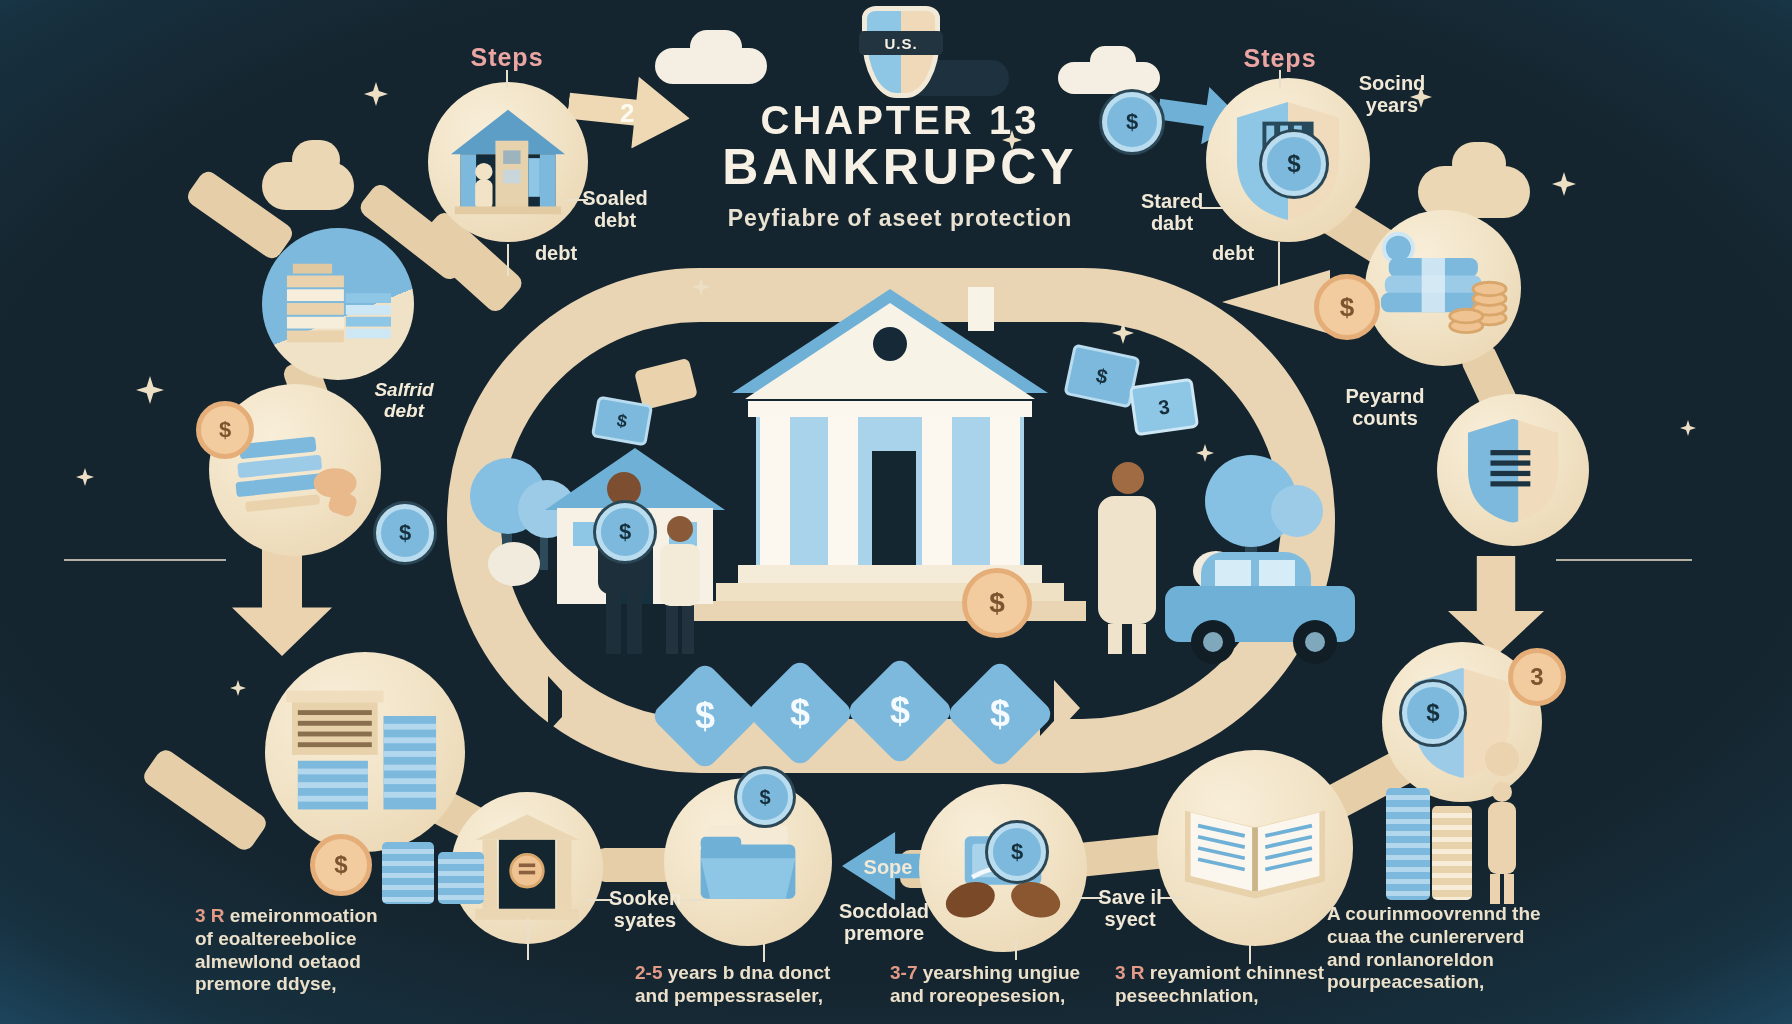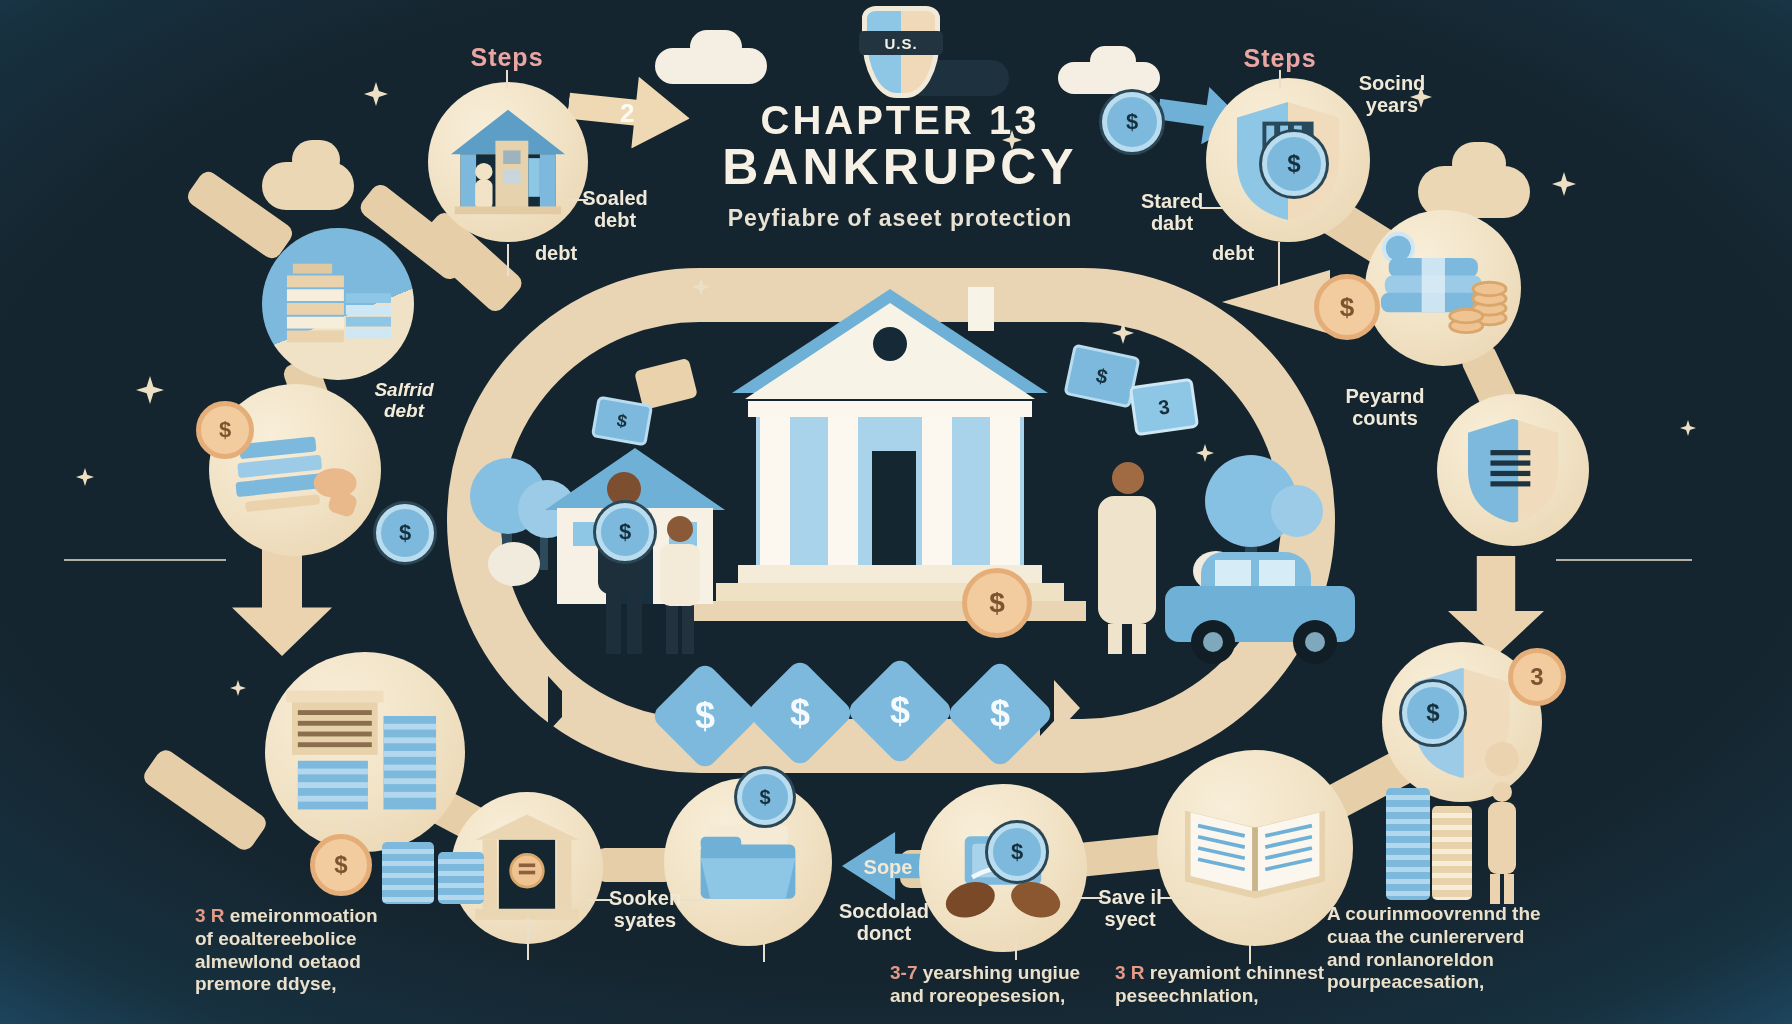--- a/index.html
+++ b/index.html
@@ -428,21 +428,21 @@
   </div>
   <div class="abs coin coin-blue" style="left:737px;top:769px;width:46px;height:46px;font-size:20px;">
       <span>$</span>
     </div>
   <div class="abs vline" style="left:763px;top:944px;height:18px;"></div>
 
   <div class="abs lbl" style="left:888px;top:827px;z-index:9;margin-top:40px;">Sope</div>
   <div class="abs arrow-l" style="left:842px;top:832px;width:118px;height:68px;background:#6fb0d6;"></div>
   <div class="abs band" style="left:900px;top:850px;width:60px;height:38px;"></div>
   <div class="abs lbl pre" style="left:884px;top:922px;z-index:9;">Socdolad
-donct</div>
+premore</div>
 
   <div class="abs bubble" style="left:919px;top:784px;width:168px;height:168px;">
     <svg width="140" height="112" viewBox="0 0 150 120">
       <rect x="34" y="26" width="82" height="52" rx="6" fill="#7db9dd"></rect>
       <rect x="42" y="34" width="66" height="36" rx="4" fill="#a9d3ea"></rect>
       <path d="M42 70 Q75 50 108 70" stroke="#f2f8fc" stroke-width="5" fill="none"></path>
       <ellipse cx="40" cy="94" rx="27" ry="18" fill="#7a4a28" transform="rotate(-18 40 94)"></ellipse>
       <ellipse cx="110" cy="94" rx="27" ry="18" fill="#8a5730" transform="rotate(18 110 94)"></ellipse>
     </svg>
   </div>
@@ -475,20 +475,24 @@
     </svg>
   </div>
   <div class="abs vline" style="left:1249px;top:944px;height:20px;"></div>
 
   <div class="abs btext" style="left:320px;top:905px;width:250px;">
     <span class="num pre">3 R </span><span class="pre">emeironmoation
 of eoaltereebolice
 almewlond oetaod
 premore ddyse,</span>
   </div>
+  <div class="abs btext" style="left:765px;top:962px;width:260px;">
+    <span class="num pre">2-5 </span><span class="pre">years b dna donct
+and pempessraseler,</span>
+  </div>
   <div class="abs btext" style="left:1020px;top:962px;width:260px;">
     <span class="num pre">3-7 </span><span class="pre">yearshing ungiue
 and roreopesesion,</span>
   </div>
   <div class="abs btext" style="left:1245px;top:962px;width:260px;">
     <span class="num pre">3 R </span><span class="pre">reyamiont chinnest
 peseechnlation,</span>
   </div>
   <div class="abs btext" style="left:1452px;top:903px;width:250px;">
     <span class="num pre"></span><span class="pre">A courinmoovrennd the

